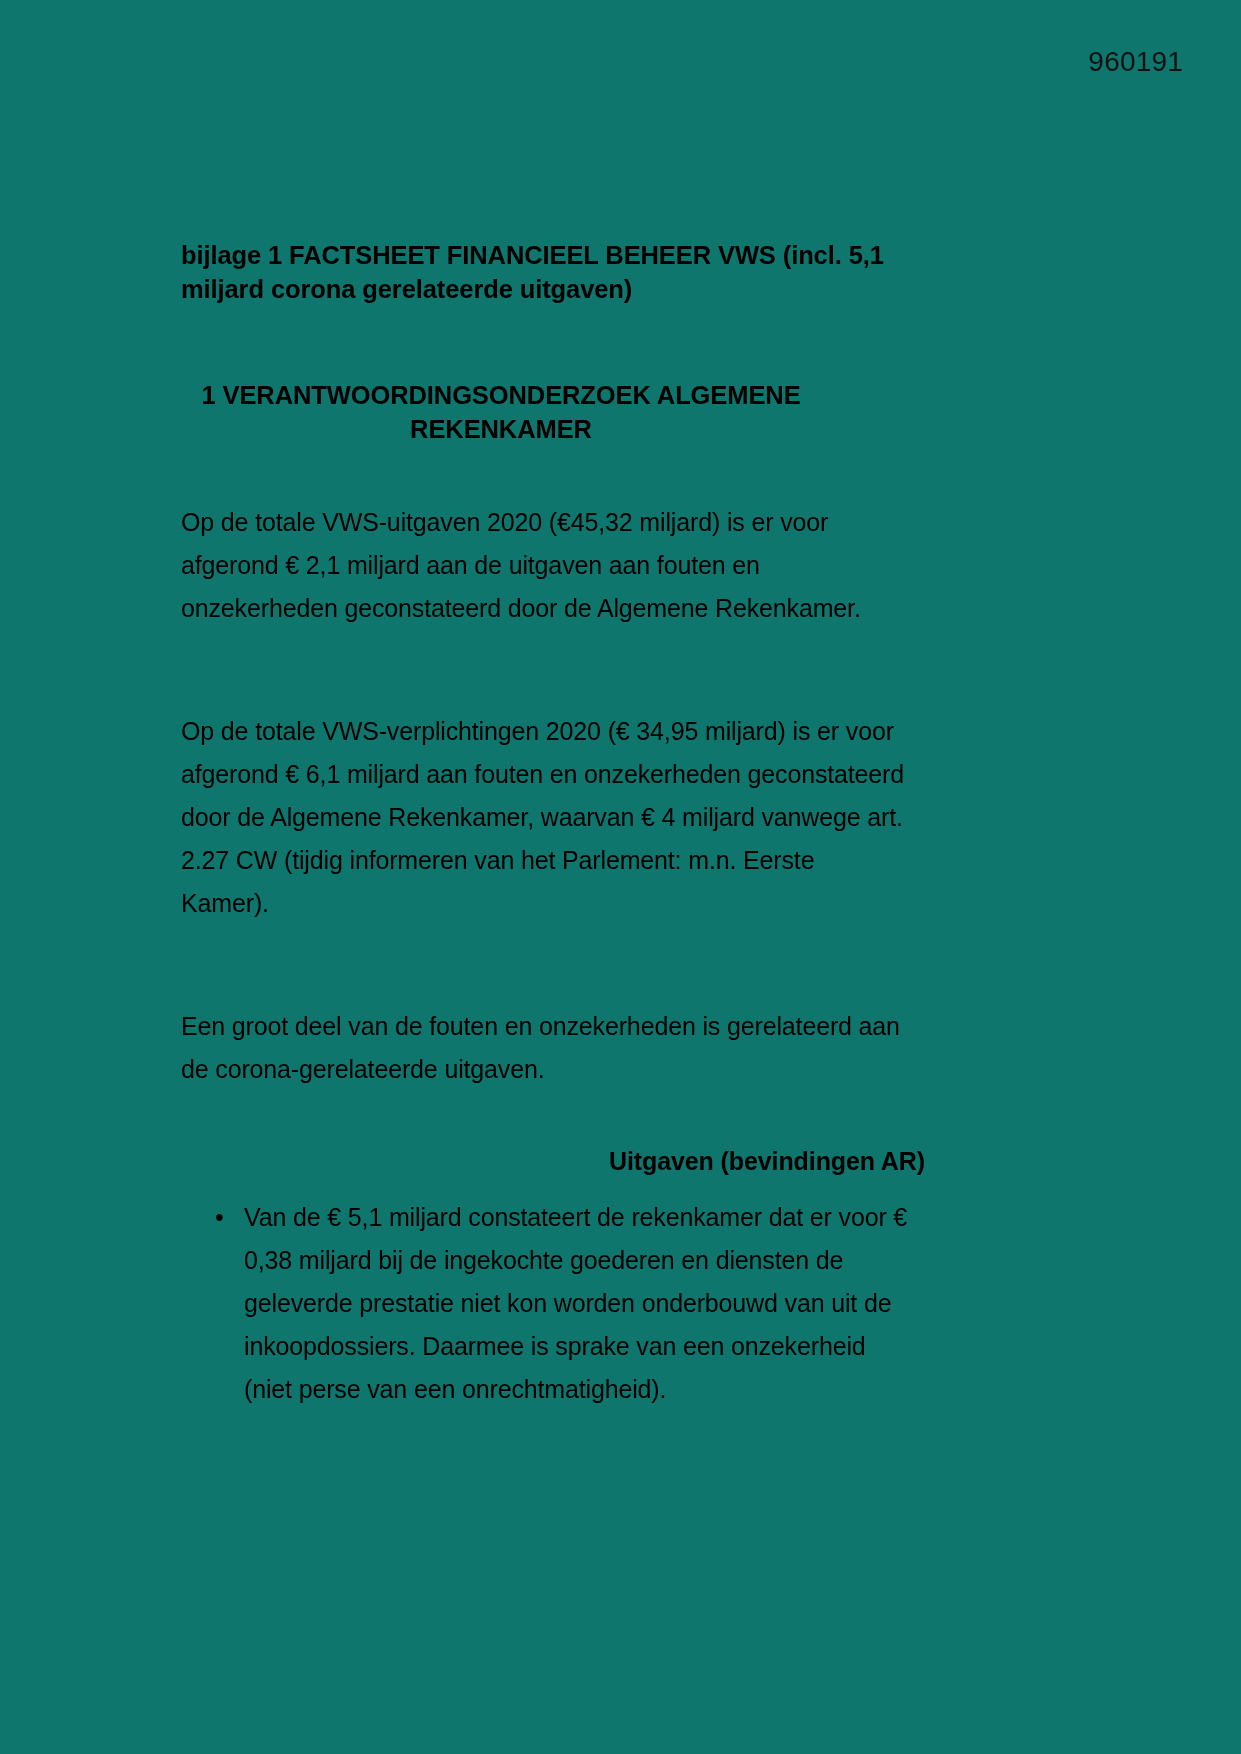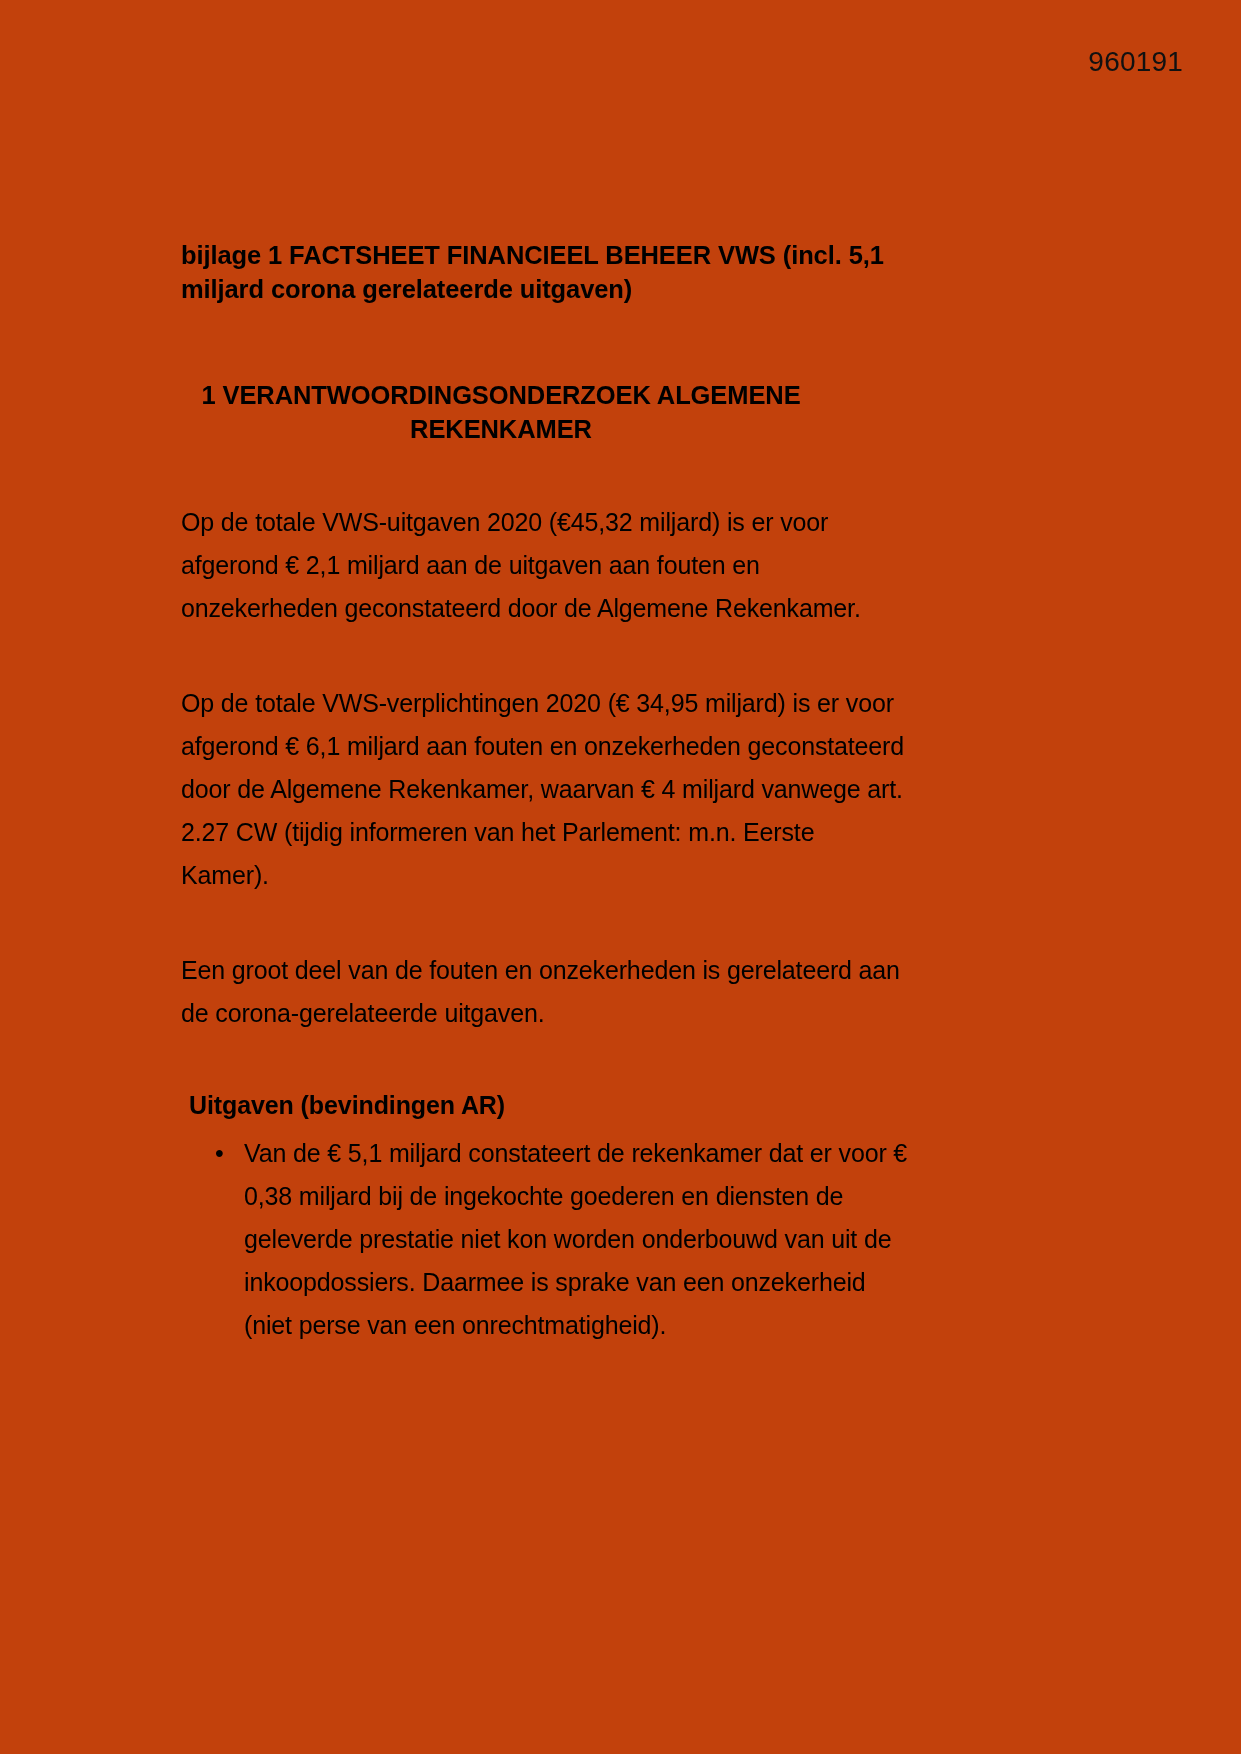--- a/index.html
+++ b/index.html
@@ -12,21 +12,21 @@
     height: 1754px;
     position: relative;
     font-family: "Liberation Sans", sans-serif;
     color: #000000;
     -webkit-font-smoothing: antialiased;
   }
 
   .page {
     position: absolute;
     inset: 0;
-    background: #c2410c;
+    background: #0f766e;
     overflow: hidden;
   }
 
   
   .page-number {
     position: absolute;
     top: 48px;
     right: 58px;
     font-size: 28px;
     line-height: 1;
@@ -66,30 +66,31 @@
   .para {
     font-size: 25px;
     line-height: 1.72;
     margin: 0;
     margin-top: 54px;
     width: 725px;
     letter-spacing: -0.15px;
   }
 
   .para.tight {
-    margin-top: 52px;
+    margin-top: 80px;
   }
 
   .sub-heading {
     font-size: 25px;
     font-weight: bold;
     line-height: 1.5;
-    margin: 8px;
+    margin: 16px;
     margin-top: 52px;
     letter-spacing: -0.1px;
+    text-align: right;
   }
 
   ul.bullets {
     margin: 6px 0 0 0;
     padding: 0;
     list-style: none;
   }
   ul.bullets li {
     position: relative;
     font-size: 25px;

